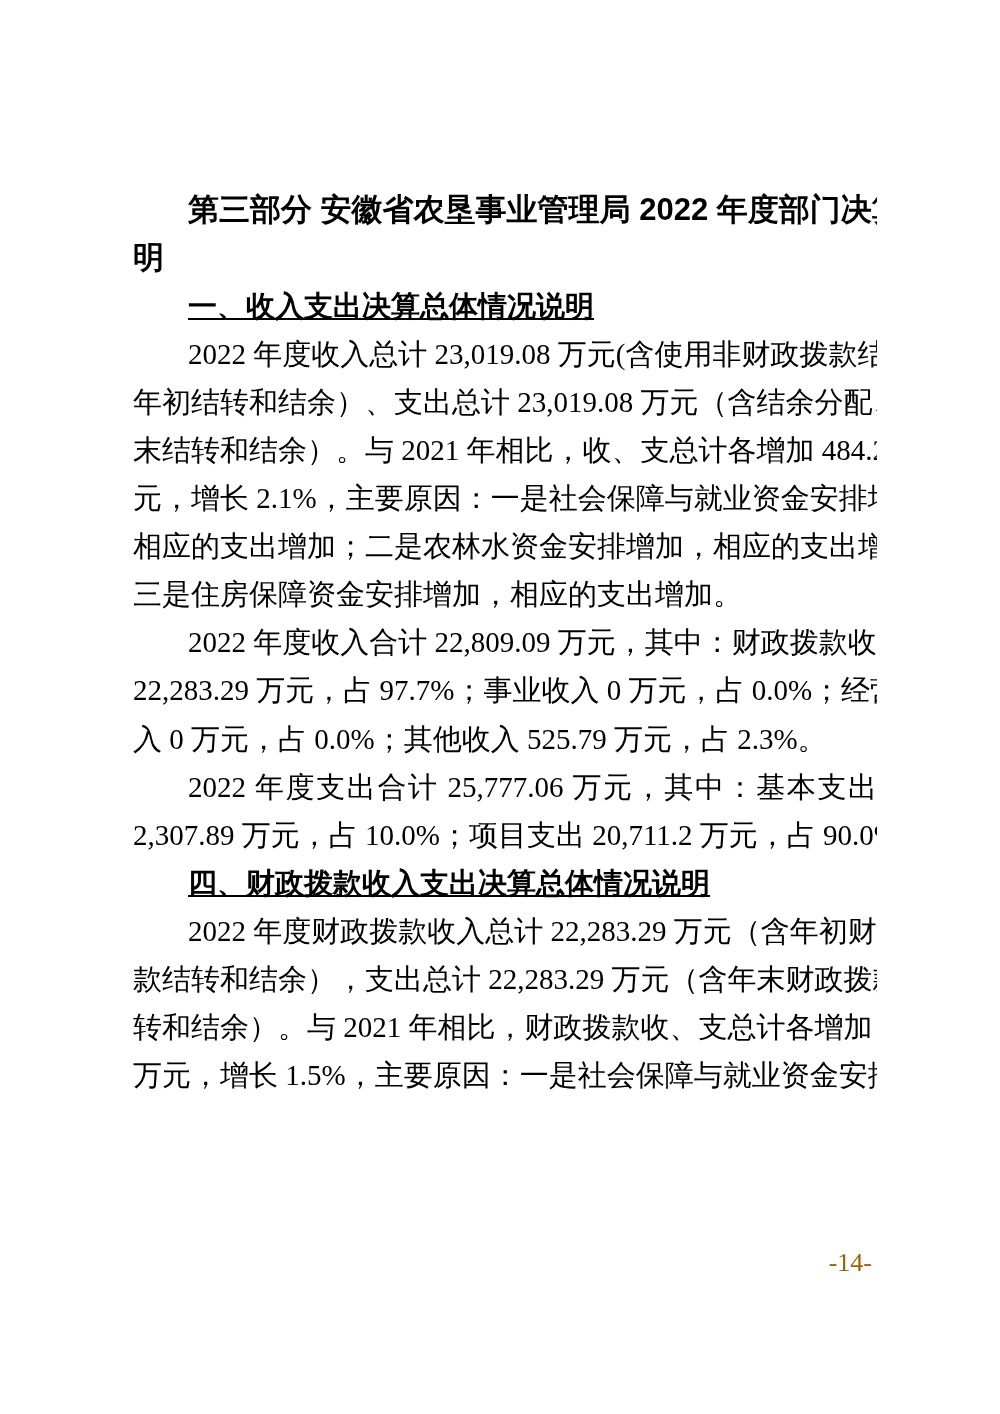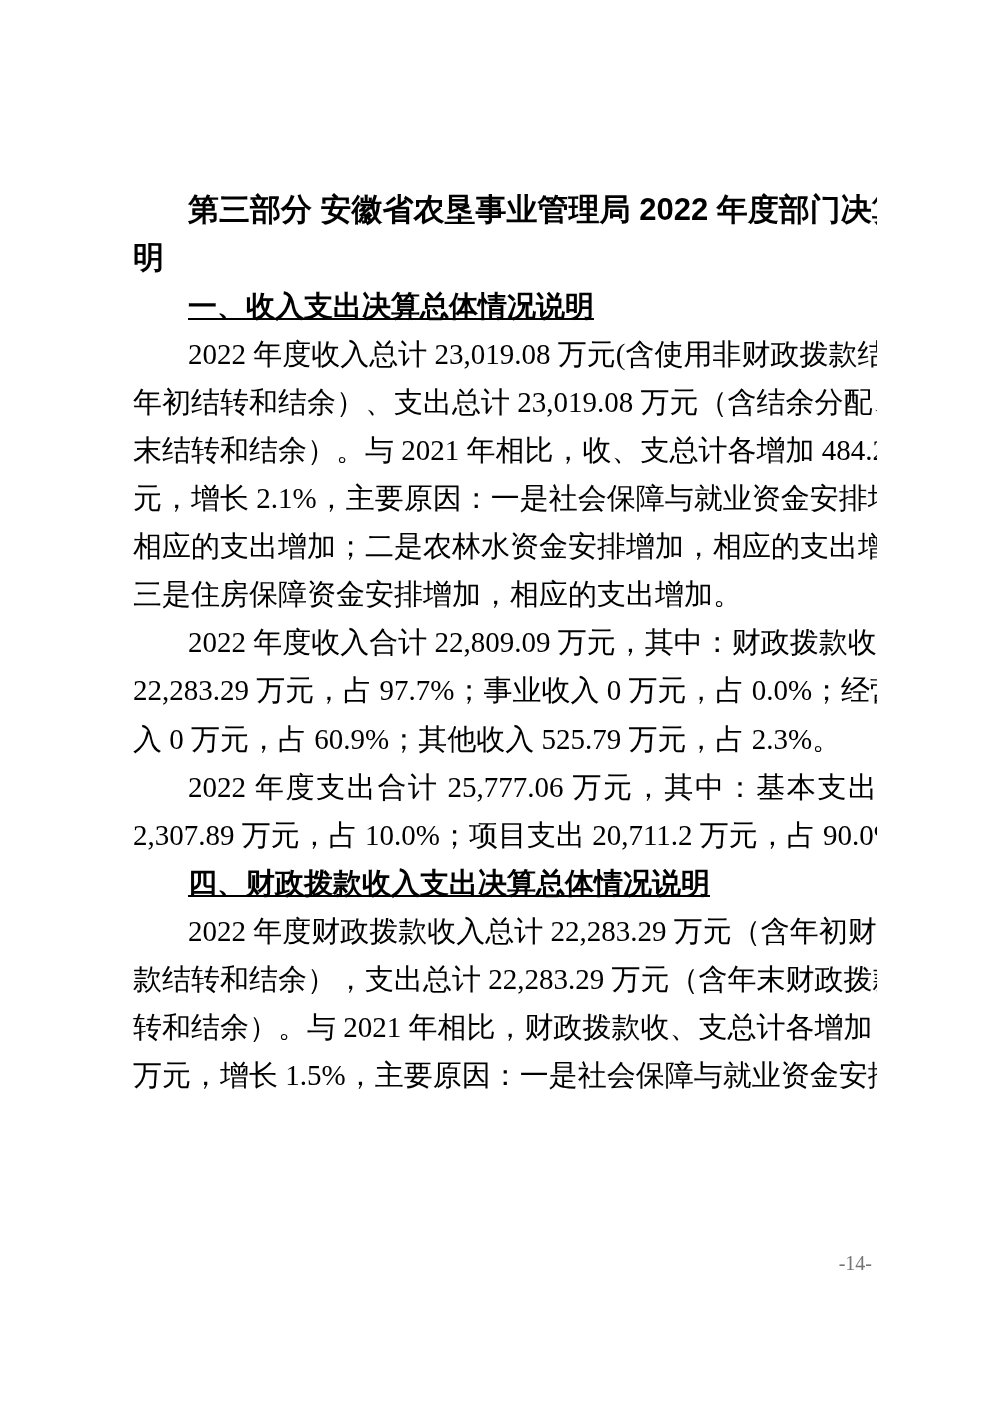--- a/index.html
+++ b/index.html
@@ -47,24 +47,24 @@
     font-size: 31px;
   }
   .heading {
     font-size: 29px;
     text-decoration: underline;
   }
   .page-number {
     position: absolute;
     top: 1250px;
     right: 128px;
-    font-size: 20px;
+    font-size: 26px;
     line-height: 26px;
     font-family: "Liberation Serif", "DejaVu Serif", serif;
-    color: #737373;
+    color: #a16207;
   }
 </style>
 </head>
 <body>
 
 <div class="page">
   <div class="content">
 
     <div class="ln sans title-ln indent fill">第三部分 安徽省农垦事业管理局 2022 年度部门决算情况说</div>
     <div class="ln sans title-ln">明</div>
@@ -72,21 +72,21 @@
     <div class="ln sans heading indent">一、收入支出决算总体情况说明</div>
     <div class="ln indent fill">2022 年度收入总计 23,019.08 万元(含使用非财政拨款结余、</div>
     <div class="ln fill">年初结转和结余）、支出总计 23,019.08 万元（含结余分配、年</div>
     <div class="ln fill">末结转和结余）。与 2021 年相比，收、支总计各增加 484.28 万</div>
     <div class="ln fill">元，增长 2.1%，主要原因：一是社会保障与就业资金安排增加，</div>
     <div class="ln fill">相应的支出增加；二是农林水资金安排增加，相应的支出增加；</div>
     <div class="ln">三是住房保障资金安排增加，相应的支出增加。</div>
 
     <div class="ln indent fill">2022 年度收入合计 22,809.09 万元，其中：财政拨款收入</div>
     <div class="ln fill">22,283.29 万元，占 97.7%；事业收入 0 万元，占 0.0%；经营收</div>
-    <div class="ln">入 0 万元，占 60.9%；其他收入 525.79 万元，占 2.3%。</div>
+    <div class="ln">入 0 万元，占 0.0%；其他收入 525.79 万元，占 2.3%。</div>
 
     <div class="ln indent fill">2022 年度支出合计 25,777.06 万元，其中：基本支出</div>
     <div class="ln fill">2,307.89 万元，占 10.0%；项目支出 20,711.2 万元，占 90.0%；</div>
 
     <div class="ln sans heading indent">四、财政拨款收入支出决算总体情况说明</div>
     <div class="ln indent fill">2022 年度财政拨款收入总计 22,283.29 万元（含年初财政拨</div>
     <div class="ln fill">款结转和结余），支出总计 22,283.29 万元（含年末财政拨款结</div>
     <div class="ln fill">转和结余）。与 2021 年相比，财政拨款收、支总计各增加 325.84</div>
     <div class="ln fill">万元，增长 1.5%，主要原因：一是社会保障与就业资金安排增加，</div>
 

